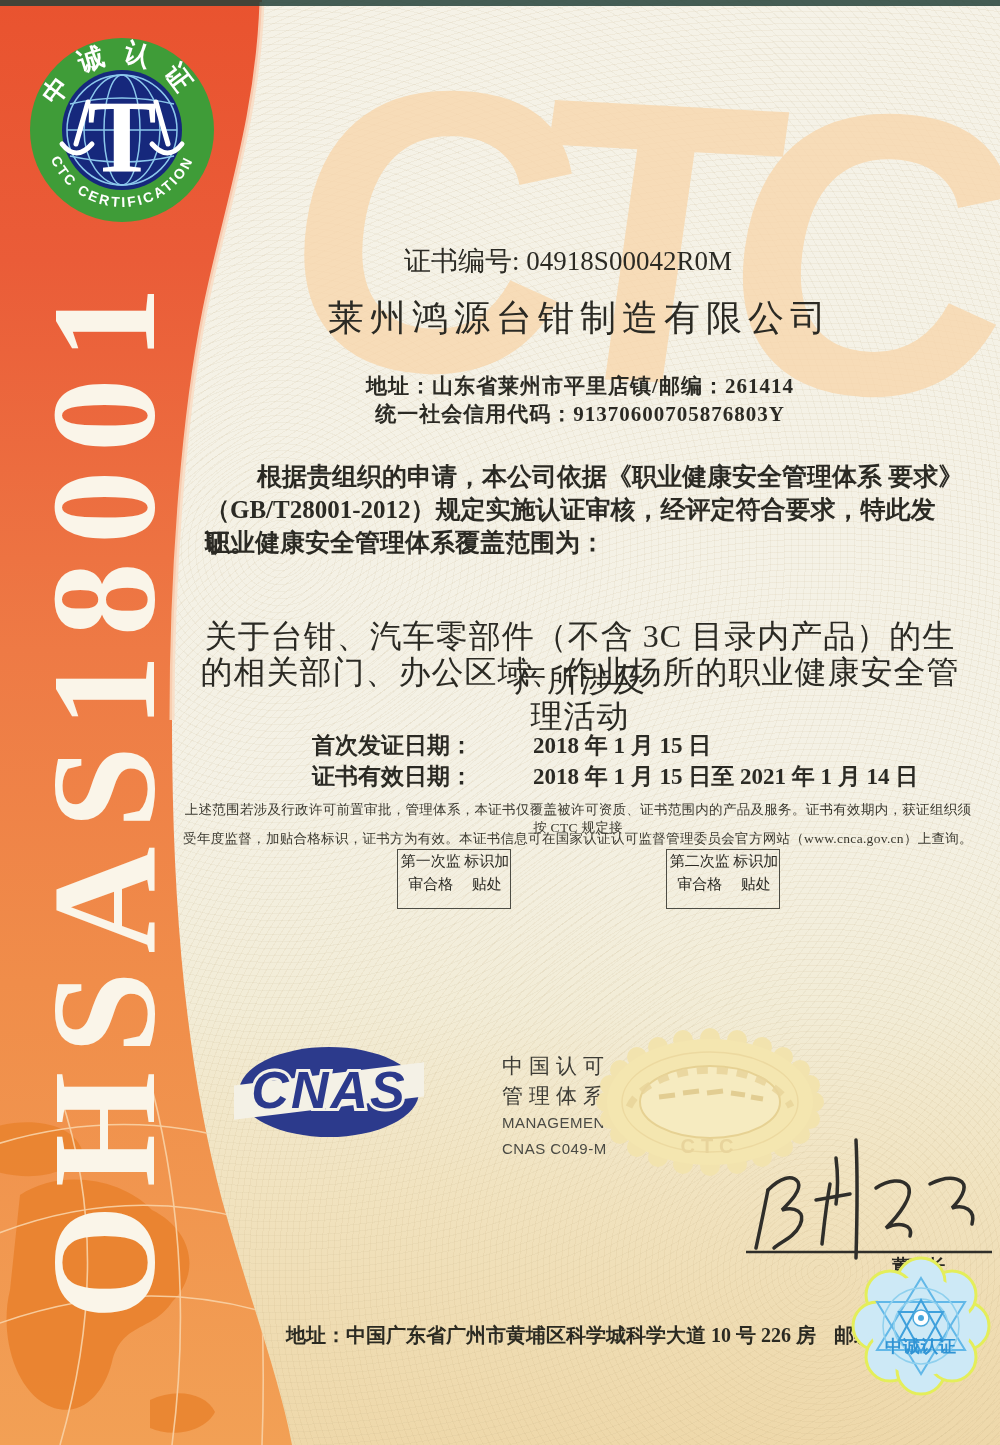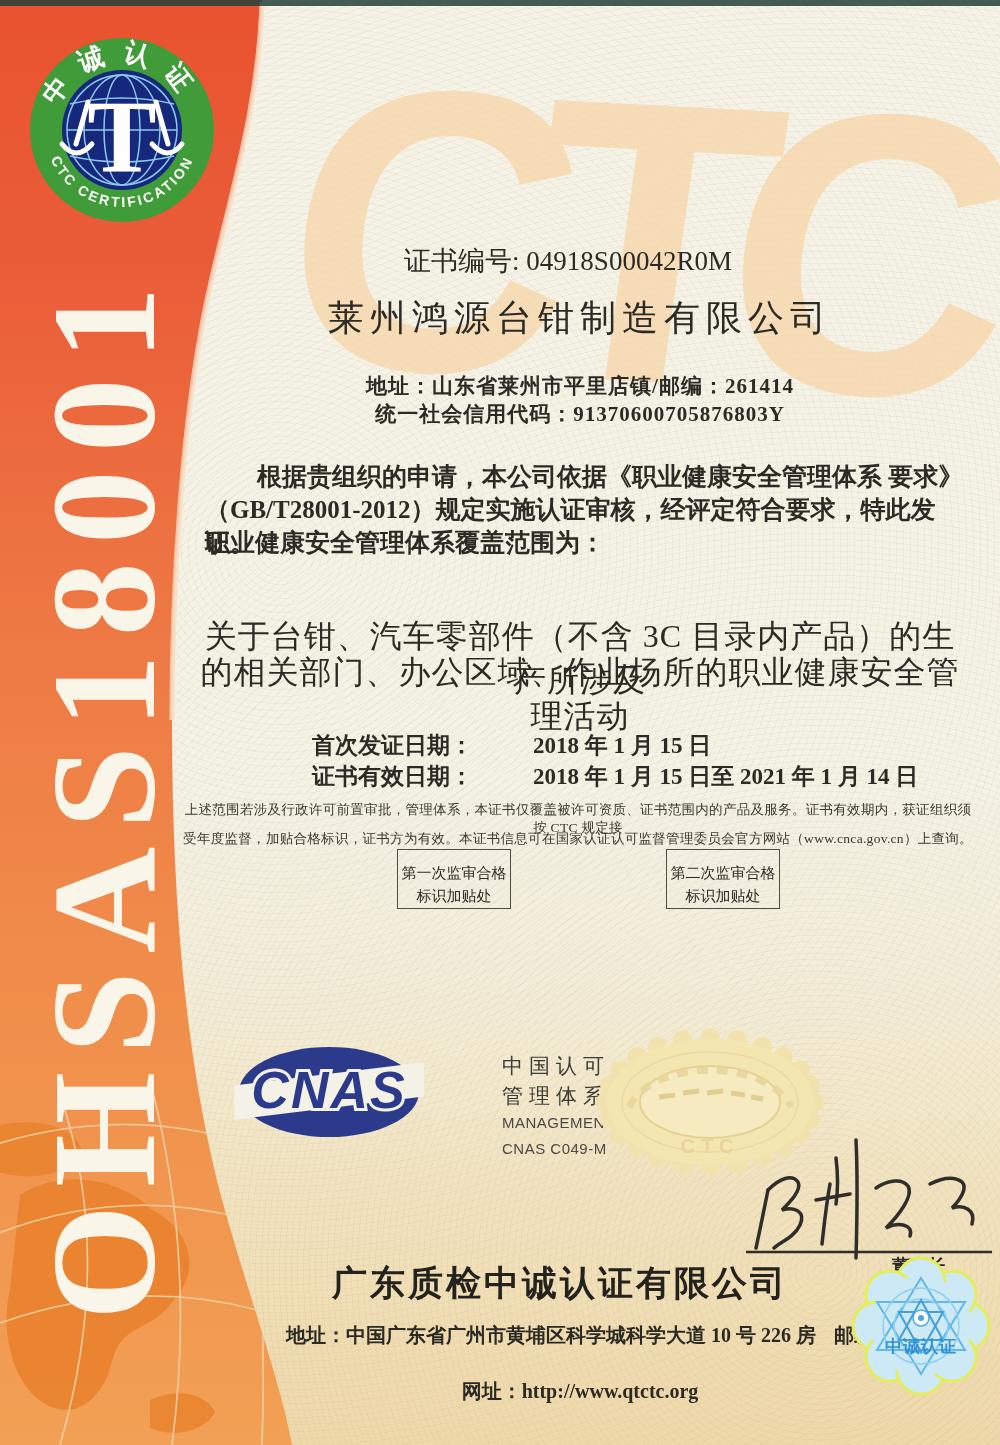--- a/index.html
+++ b/index.html
@@ -32,21 +32,21 @@
   .center{text-align:center;}
   .title{left:240px;top:158px;width:720px;font-family:"Liberation Sans",sans-serif;font-weight:700;font-size:53px;letter-spacing:2px;color:#2a2a24;}
   .certno{left:228px;top:243px;width:680px;font-weight:400;font-size:27px;}
   .company{left:225px;top:294px;width:710px;font-size:36px;letter-spacing:6px;}
   .addr{left:230px;width:700px;font-weight:700;font-size:21px;letter-spacing:1px;}
   .para-line{left:205px;width:760px;font-weight:700;font-size:25px;}
   .indent{padding-left:52px;}
   .scope{left:195px;width:770px;font-size:32px;letter-spacing:1px;}
   .daterow{left:312px;width:620px;display:flex;gap:60px;font-weight:700;font-size:23px;}
   .fineprint{left:178px;width:800px;font-size:13.5px;color:#3a382f;letter-spacing:.3px;}
-  .audit-box{width:112px;height:58px;border:1.5px solid #4c4c44;display:flex;flex-direction:column;justify-content:flex-end;background:rgba(255,255,255,0.06);}
+  .audit-box{width:112px;height:58px;border:1.5px solid #4c4c44;display:flex;flex-direction:row;justify-content:space-between;background:rgba(255,255,255,0.06);}
   .audit-box div{font-size:15px;line-height:1.55;text-align:center;}
   .cnas-cn{left:502px;font-size:21px;letter-spacing:6px;color:#3c3b35;}
   .cnas-en{left:502px;font-family:"Liberation Sans",sans-serif;font-size:15px;color:#4a4a44;letter-spacing:.5px;}
   .issuer-name{left:210px;top:1260px;width:700px;font-family:"Liberation Sans",sans-serif;font-weight:700;font-size:35px;letter-spacing:3px;color:#23221d;}
   .contact{font-weight:700;font-size:20px;color:#2b2a22;}
   .sig-role{left:892px;top:1254px;font-weight:700;font-size:18px;}
 </style>
 </head>
 <body>
 
@@ -212,26 +212,24 @@
       <path d="M78,68 L112,62"></path>
       <path d="M98,26 C100,42 100,58 98,72"></path>
       <path d="M118,8 C120,48 119,90 118,126"></path>
       <path d="M138,56 C150,48 164,46 170,54 C176,64 160,84 148,96 C160,90 176,92 172,104"></path>
       <path d="M192,52 C204,46 216,44 224,50 C230,56 222,68 214,76 C226,72 238,78 234,92"></path>
     </g>
     <line x1="8" y1="120" x2="254" y2="120" stroke="#2f2e2a" stroke-width="2.5"></line>
   </svg>
   <div class="abs sig-role">董事长</div>
 
-  <div class="abs issuer-name center">广东质检中诚认证有限公司</div>
   <div class="abs contact" style="left:286px;top:1322px;display:flex;gap:18px">
     <span>地址：中国广东省广州市黄埔区科学城科学大道 10 号 226 房</span>
     <span>邮编：510670</span>
   </div>
-  <div class="abs contact center" style="left:300px;top:1378px;width:560px">网址：http://www.qtctc.org</div>
 
   <svg class="abs" style="left:846px;top:1254px" width="150" height="144" viewBox="0 0 150 144">
     <g fill="#cde9f6" stroke="#e4ee5a" stroke-width="3">
       <circle cx="119" cy="72" r="24"></circle>
         <circle cx="106" cy="41" r="24"></circle>
         <circle cx="75" cy="28" r="24"></circle>
       <circle cx="44" cy="41" r="24"></circle>
         <circle cx="31" cy="72" r="24"></circle>
         <circle cx="44" cy="103" r="24"></circle>
       <circle cx="75" cy="116" r="24"></circle>

